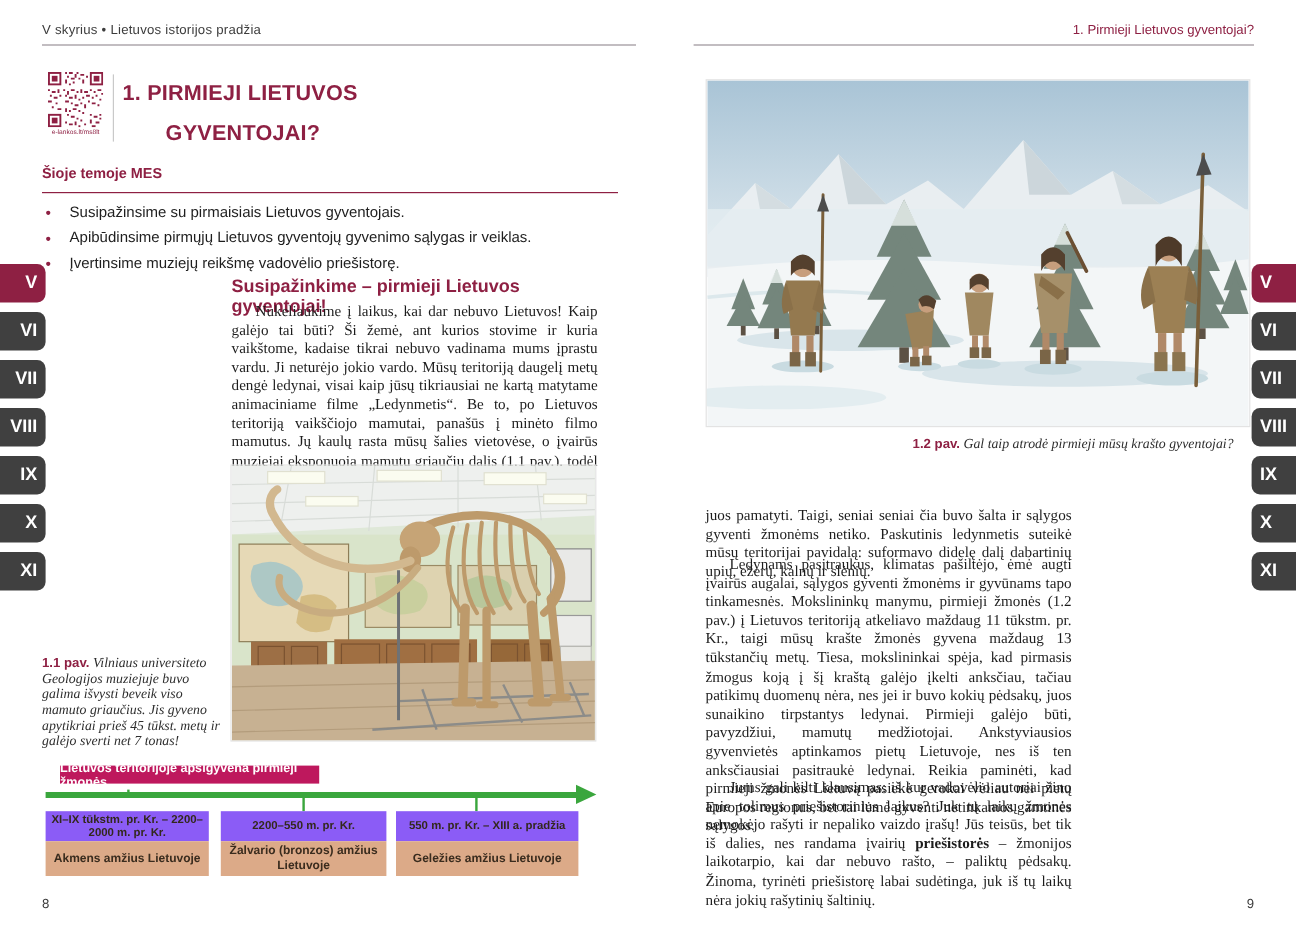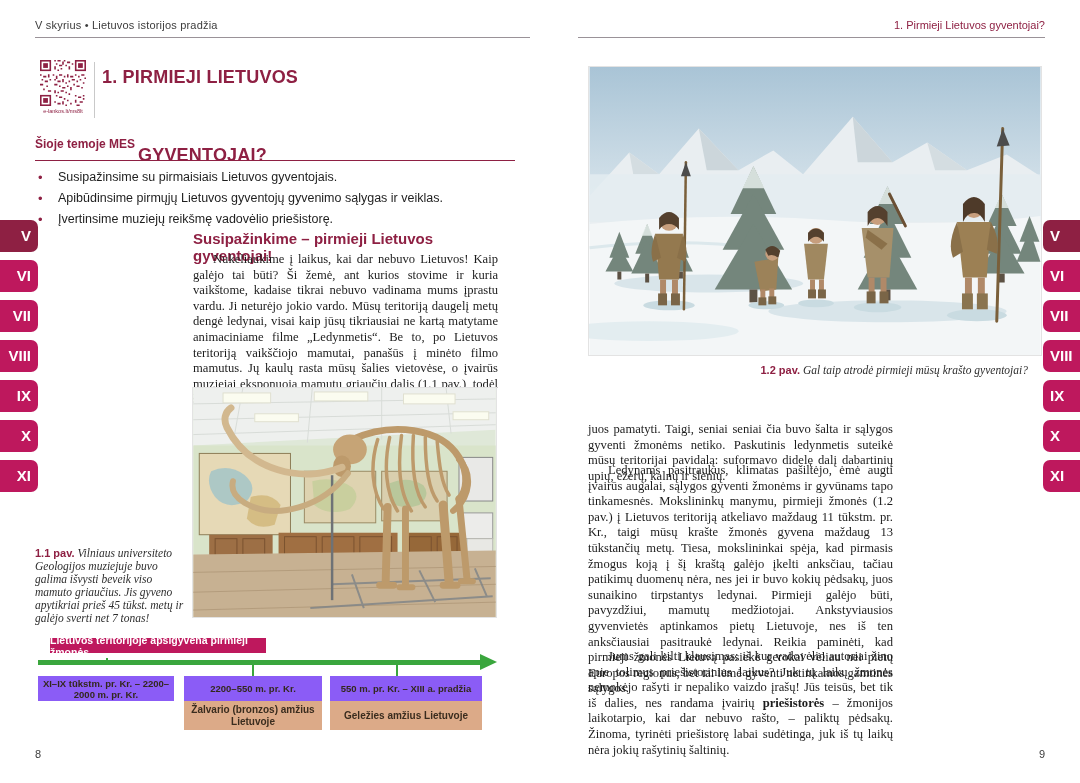--- a/index.html
+++ b/index.html
@@ -9,29 +9,29 @@
   .breadcrumb{left:35px;top:19px;font-size:11px;color:#3c3c3c;letter-spacing:.2px;}
   .rule{height:1px;background:#9a9298;top:37px;}
   .rule-left{left:35px;width:495px;}
   .rule-right{left:578px;width:467px;}
   .right-header{top:19px;left:745px;width:300px;text-align:right;font-size:11px;color:#8e2043;}
   
   .qr-box{left:40px;top:60px;width:46px;height:46px;}
   .qr-label{left:28px;top:108px;width:70px;text-align:center;font-size:5.5px;color:#8e2043;}
   .qr-divider{left:94px;top:62px;width:1px;height:56px;background:#c9c9c9;}
   .lesson-title{left:102px;top:60px;font-size:18px;line-height:34px;font-weight:bold;color:#8e2043;letter-spacing:.2px;}
-  .title-l2{padding-left:36px;margin-top:44px;}
+  .title-l2{padding-left:36px;}
   
   .topic-heading{left:35px;top:137px;font-size:12px;font-weight:bold;color:#8e2043;}
   .topic-rule{left:35px;top:160px;width:480px;height:1px;background:#8e2043;}
   .objectives{left:38px;top:167px;width:480px;list-style:none;margin:0;padding:0;}
   .objectives li{font-size:12.5px;color:#1e1e1e;line-height:21px;display:flex;}
   .objectives .dot{color:#8e2043;font-size:13px;width:20px;flex:0 0 20px;}
   
-  .tab{width:38px;height:32px;line-height:32px;font-size:15px;font-weight:bold;color:#ffffff;background:#be185d;}
+  .tab{width:38px;height:32px;line-height:32px;font-size:15px;font-weight:bold;color:#ffffff;background:#404040;}
   .tab-left{left:0;text-align:right;padding-right:7px;box-sizing:border-box;border-radius:0 7px 7px 0;}
   .tab-right{left:1043px;text-align:left;padding-left:7px;box-sizing:border-box;border-radius:7px 0 0 7px;}
   .tab-active{background:#8e2043;}
   
   .section-heading{left:193px;top:230px;width:310px;font-size:15px;font-weight:bold;color:#8e2043;}
   .body-text{font-family:"Liberation Serif",serif;font-size:12.6px;line-height:15.6px;color:#1c1c1c;text-align:justify;margin:0;}
   .left-para{left:193px;top:252px;width:305px;}
   .indent{text-indent:20px;}
   .figure{border:1px solid #e3e3e3;box-sizing:border-box;}
   .fig1{left:192px;top:387px;width:305px;height:231px;}
@@ -207,20 +207,21 @@
 
 <div class="abs tl-label">Lietuvos teritorijoje apsigyvena pirmieji žmonės</div>
 <div class="abs tl-tick" style="left:106px;top:658px;height:3px"></div>
 <div class="abs tl-bar"></div>
 <div class="abs tl-head"></div>
 <div class="abs tl-tick" style="left:252px;top:665px;height:11px"></div>
 <div class="abs tl-tick" style="left:396px;top:665px;height:11px"></div>
 
 <div class="tl-box" style="left:38px;width:136px">
   <div class="t-date">XI–IX tūkstm. pr. Kr. – 2200–2000 m. pr. Kr.</div>
+  <div class="t-name">Akmens amžius Lietuvoje</div>
 </div>
 <div class="tl-box" style="left:184px;width:138px">
   <div class="t-date">2200–550 m. pr. Kr.</div>
   <div class="t-name">Žalvario (bronzos) amžius Lietuvoje</div>
 </div>
 <div class="tl-box" style="left:330px;width:152px">
   <div class="t-date">550 m. pr. Kr. – XIII a. pradžia</div>
   <div class="t-name">Geležies amžius Lietuvoje</div>
 </div>
 

